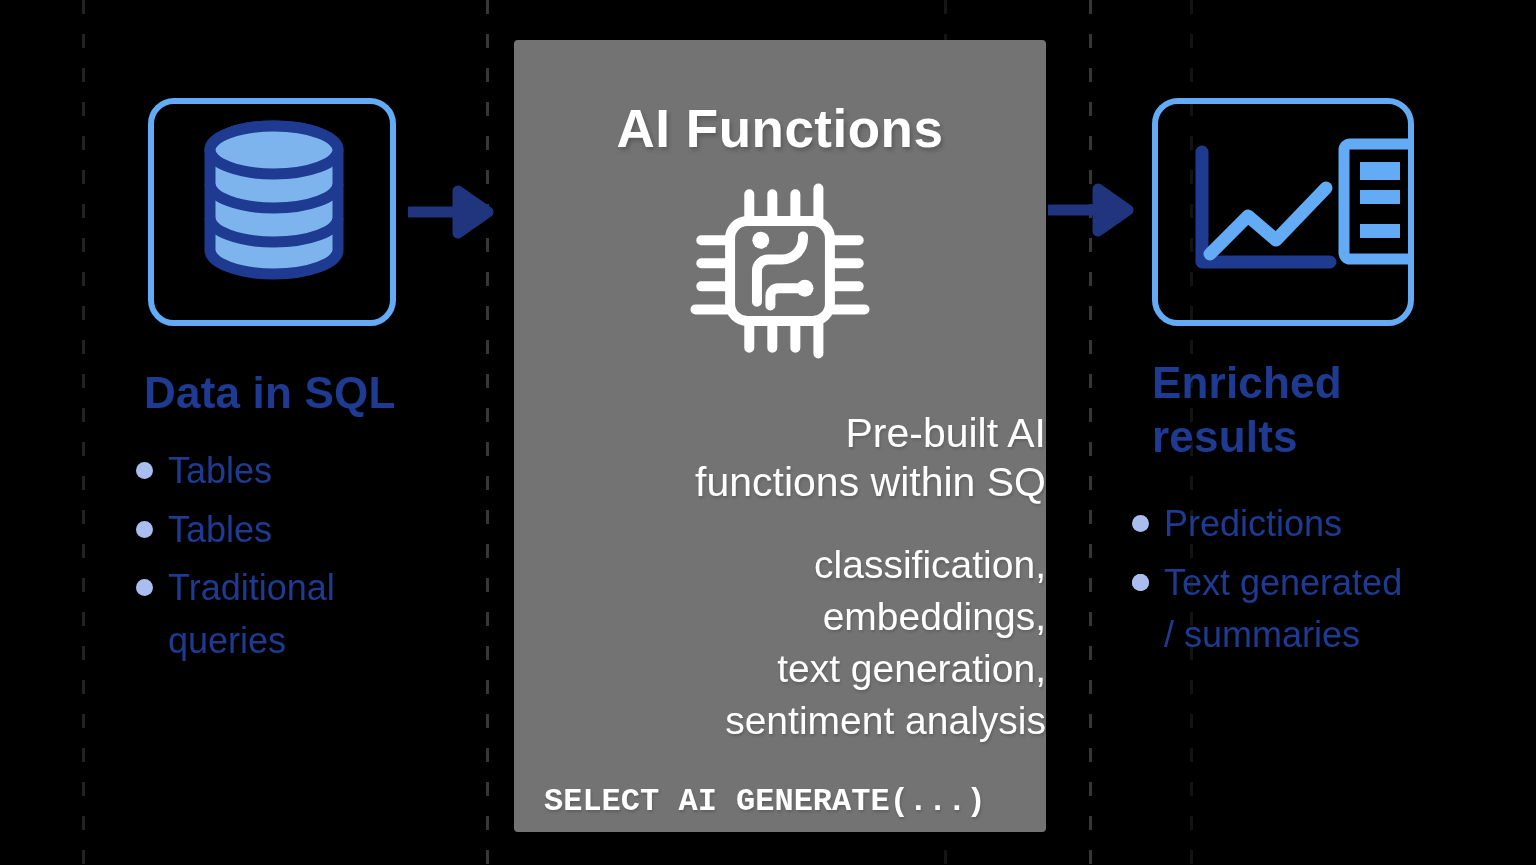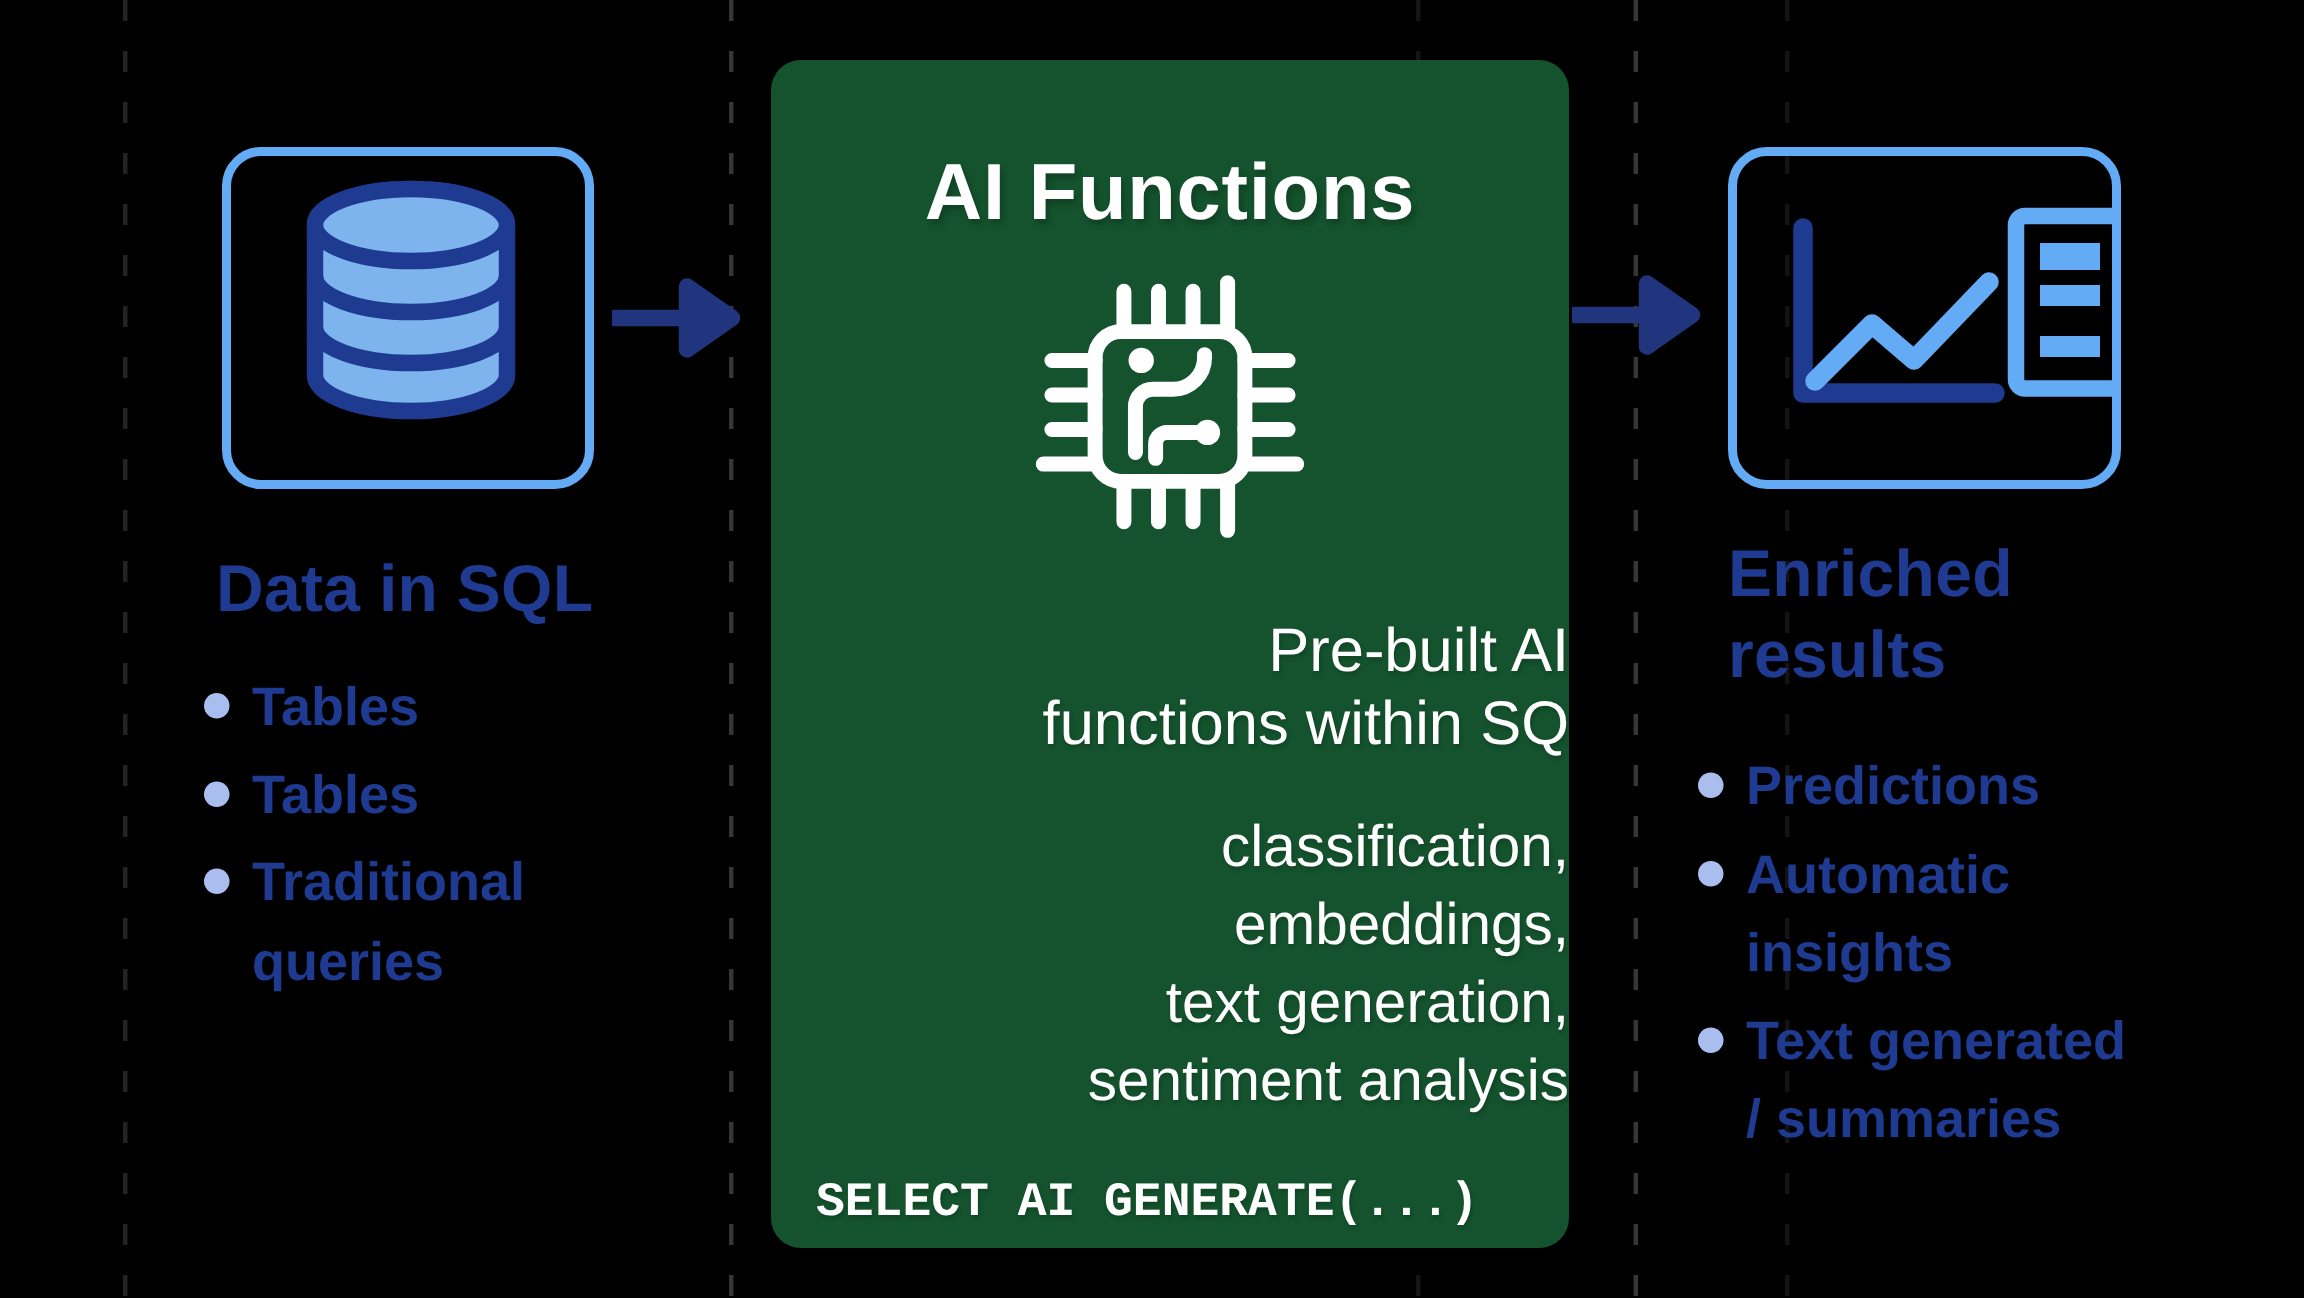--- a/index.html
+++ b/index.html
@@ -62,21 +62,21 @@
     padding: 0;
     list-style: none;
   }
   ul.bullets.left-bullets  { left: 128px;  top: 445px; width: 360px; }
   ul.bullets.right-bullets { left: 1124px; top: 498px; width: 400px; }
 
   ul.bullets li {
     position: relative;
     padding-left: 40px;
     font-size: 36px;
-    font-weight: 700;
+    font-weight: 400;
     line-height: 1.46;
     color: #1E3A91;
     margin-bottom: 6px;
   }
   ul.bullets li .dot {
     position: absolute;
     left: 8px;
     top: 17px;
     width: 17px;
     height: 17px;
@@ -93,22 +93,22 @@
   .arrow.a1 { left: 408px;  top: 184px; }
   .arrow.a2 { left: 1048px; top: 182px; }
 
   
   #ai-card {
     position: absolute;
     left: 514px;
     top: 40px;
     width: 532px;
     height: 792px;
-    background: #14532d;
-    border-radius: 20px;
+    background: #737373;
+    border-radius: 4px;
     box-sizing: border-box;
     overflow: hidden;
     box-shadow: 4px 6px 14px rgba(0,0,0,0.55);
   }
   #card-title {
     color: #ffffff;
     font-size: 53px;
     font-weight: 700;
     text-align: center;
     margin-top: 58px;
@@ -244,22 +244,20 @@
   <div class="col-heading heading-right">Enriched
 results</div>
 
   <ul class="bullets right-bullets">
     <li>
       <span class="dot"></span>
       <span>Predictions</span>
     </li>
     <li>
       <span class="dot"></span>
-      <span style="white-space:pre-line;display:inline-block;">Automatic
-insights</span>
     </li>
     <li>
       <span class="dot"></span>
       <span style="white-space:pre-line;display:inline-block;">Text generated
 / summaries</span>
     </li>
   </ul>
 
 </div>
 

